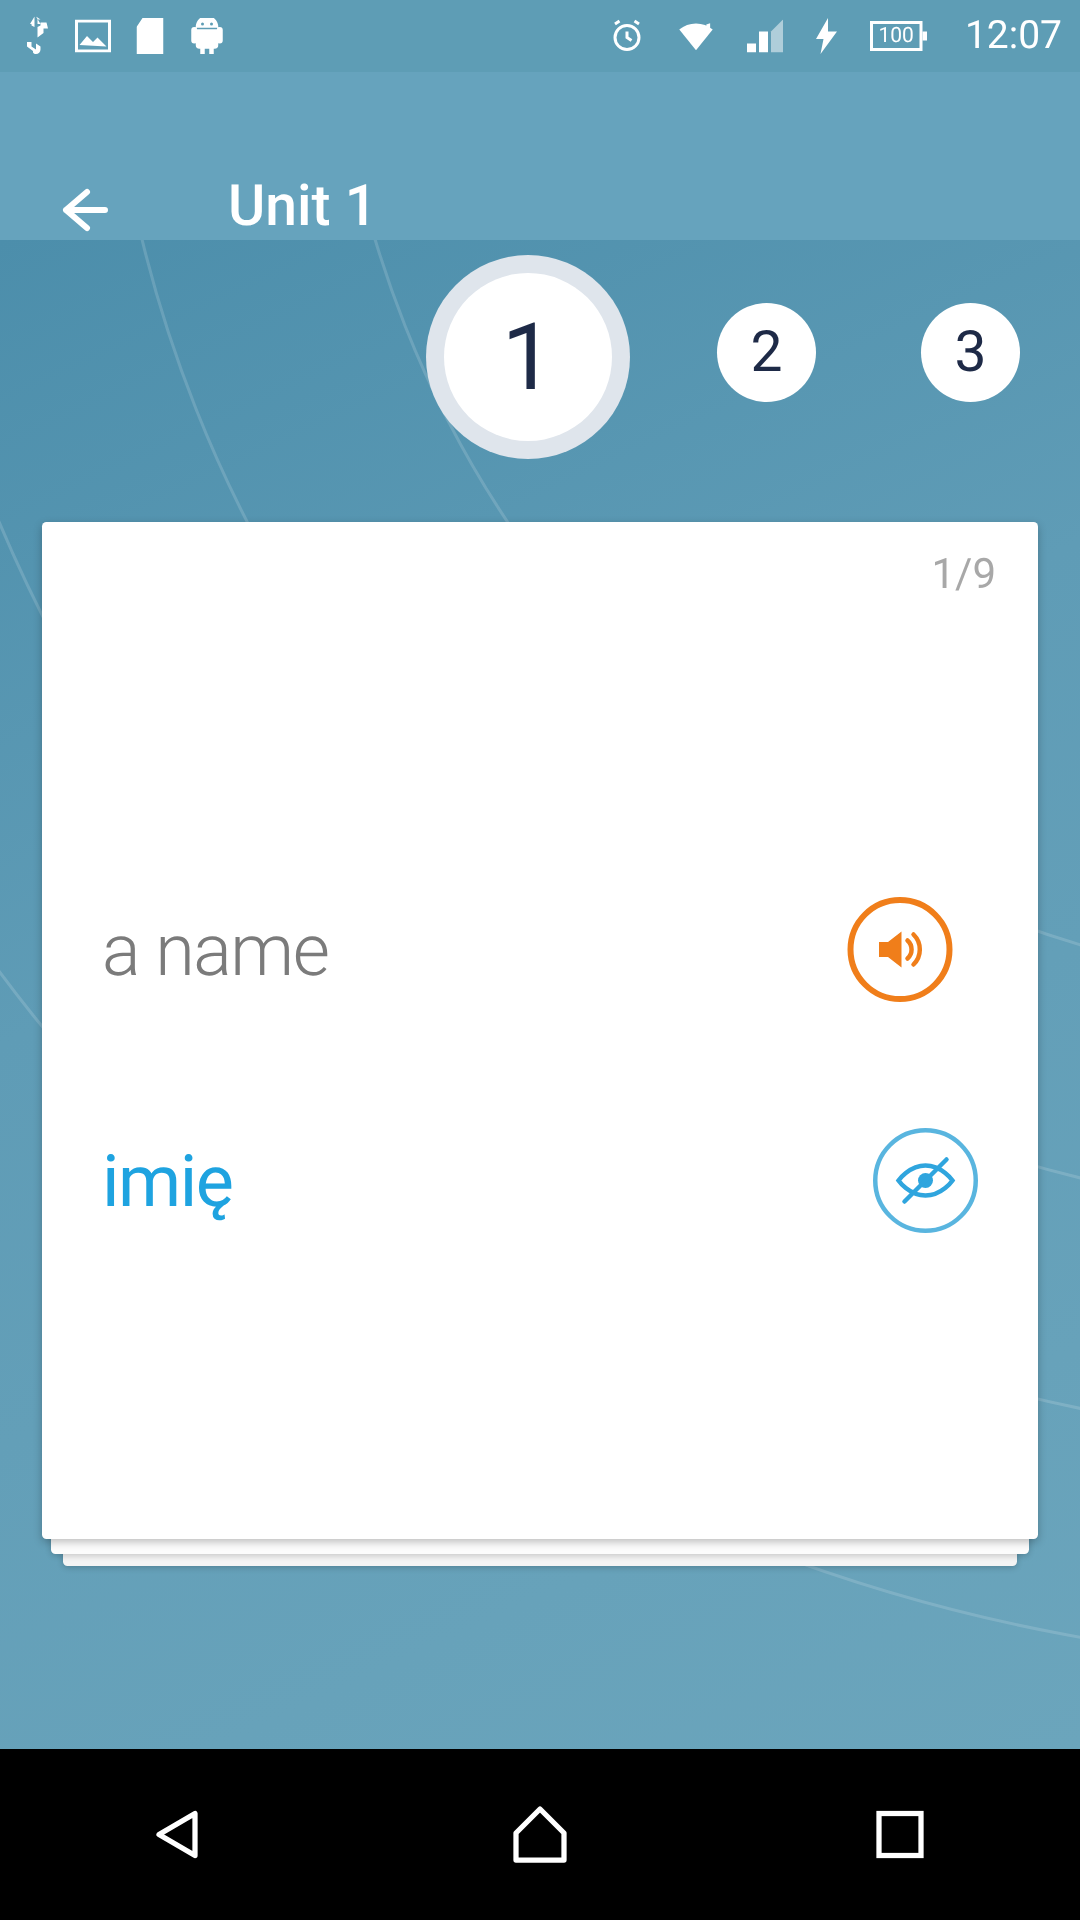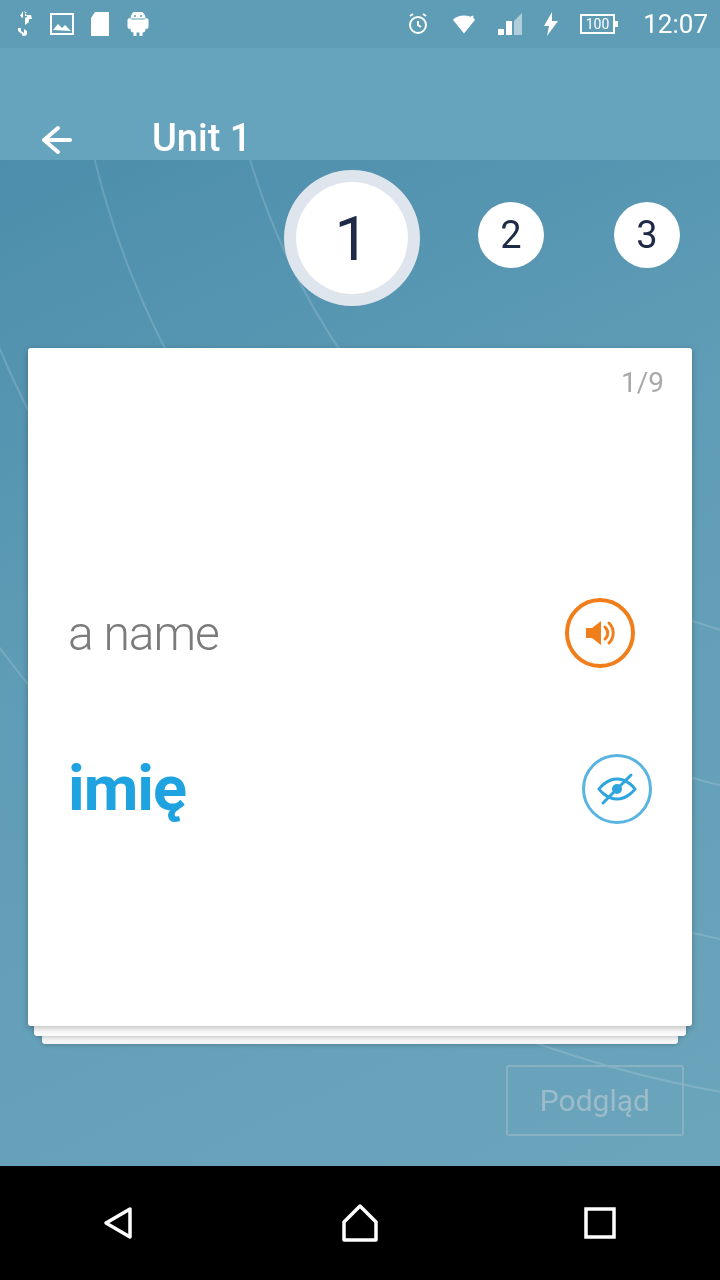--- a/index.html
+++ b/index.html
@@ -36,21 +36,21 @@
 
 .stack { position:relative; margin:54px 28px 0; height:696px; }
 .card-c { position:absolute; left:14px; right:14px; bottom:0; height:16px; background:#f4f4f4; border-radius:3px; box-shadow:0 1px 4px rgba(0,0,0,.2);}
 .card-b { position:absolute; left:6px; right:6px; bottom:8px; height:16px; background:#fcfcfc; border-radius:3px; box-shadow:0 1px 4px rgba(0,0,0,.2);}
 .card { position:absolute; inset:0; bottom:18px; background:white; border-radius:3px; box-shadow:0 2px 6px rgba(0,0,0,.25); padding:18px 40px 0; }
 .counter { position:absolute; top:18px; right:28px; color:#a8a8a8; font-size:28px; }
 .row { display:flex; align-items:center; justify-content:space-between; }
 .row.word { position:absolute; top:250px; left:40px; right:57px; }
 .row.trans { position:absolute; top:404px; left:40px; right:40px; }
 .word-text { font-size:48px; color:#7b7b7b; font-weight:300; letter-spacing:-1px; }
-.trans-text { font-size:63px; color:#1ea3e0; font-weight:700; letter-spacing:-1px; }
+.trans-text { font-size:48px; color:#1ea3e0; font-weight:400; letter-spacing:-1px; }
 .circ-btn { width:70px; height:70px; border-radius:50%; display:flex; align-items:center; justify-content:center; cursor:pointer; }
 .circ-orange { border:4px solid #f07e1a; }
 .circ-blue { border:3px solid #59b5df; }
 
 
 .preview { position:absolute; right:36px; bottom:30px; border:2px solid #88b1c3; color:#9dbccb; background:transparent; font-size:30px; padding:16px 32px; border-radius:3px; cursor:pointer; }
 
 
 .nav { height:114px; background:black; display:flex; align-items:center; justify-content:space-around; }
 .nav .nbtn { width:60px; height:60px; display:flex; align-items:center; justify-content:center; cursor:pointer; }
@@ -161,21 +161,20 @@
               <path d="M4 22s7-10 18-10 18 10 18 10-7 10-18 10S4 22 4 22z" fill="none" stroke="#2fa5de" stroke-width="3"></path>
               <circle cx="22" cy="22" r="5" fill="#2fa5de"></circle>
               <line x1="8" y1="36" x2="36" y2="8" stroke="#2fa5de" stroke-width="3" stroke-linecap="round"></line>
               <line x1="8" y1="36" x2="36" y2="8" stroke="white" stroke-width="7" stroke-linecap="round" opacity="0"></line>
             </svg>
         </div>
       </div>
     </div>
   </div>
 
-  <button class="preview">Podgląd</button>
 </div>
 
 <div class="nav">
   <div class="nbtn">
     <svg width="40" height="40" viewBox="0 0 40 40" fill="none" stroke="white" stroke-width="3.5" stroke-linejoin="round">
         <path d="M30 6v28L6 20z"></path>
       </svg>
   </div>
   <div class="nbtn">
     <svg width="44" height="42" viewBox="0 0 44 42" fill="none" stroke="white" stroke-width="3.5" stroke-linejoin="round">

